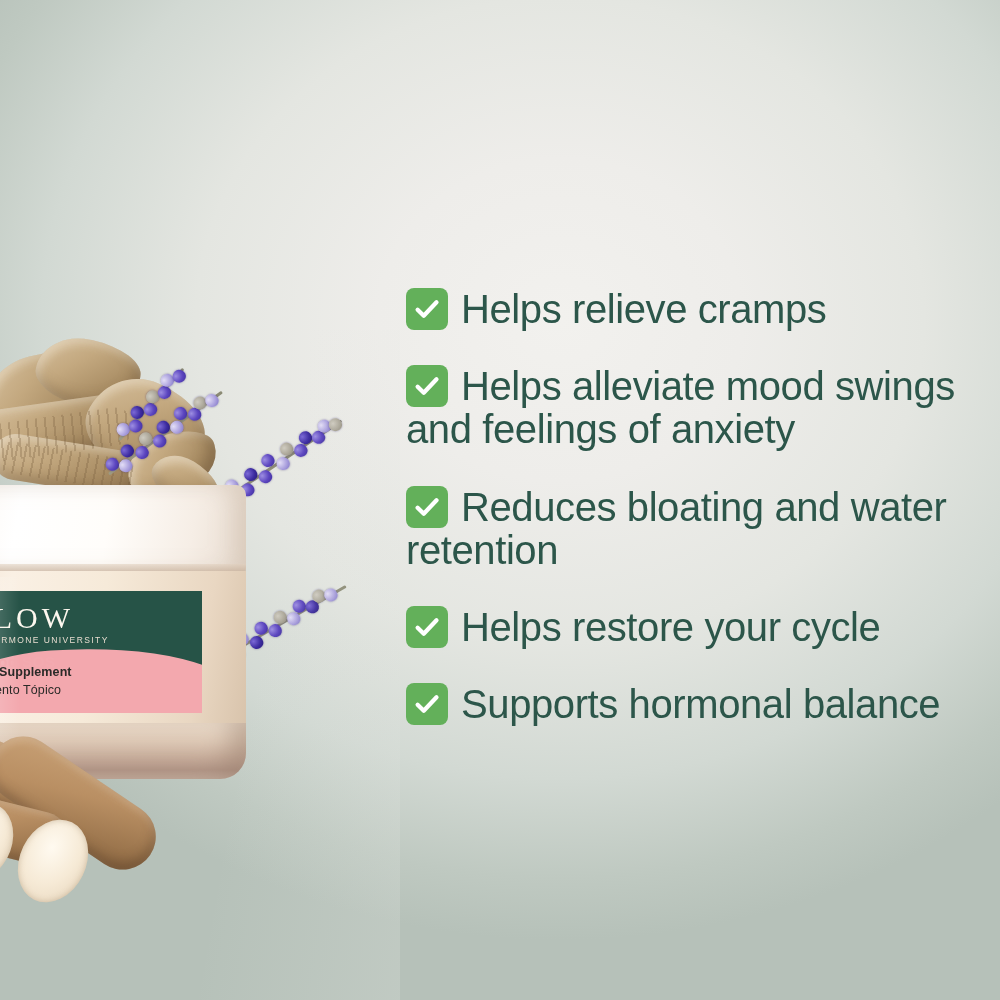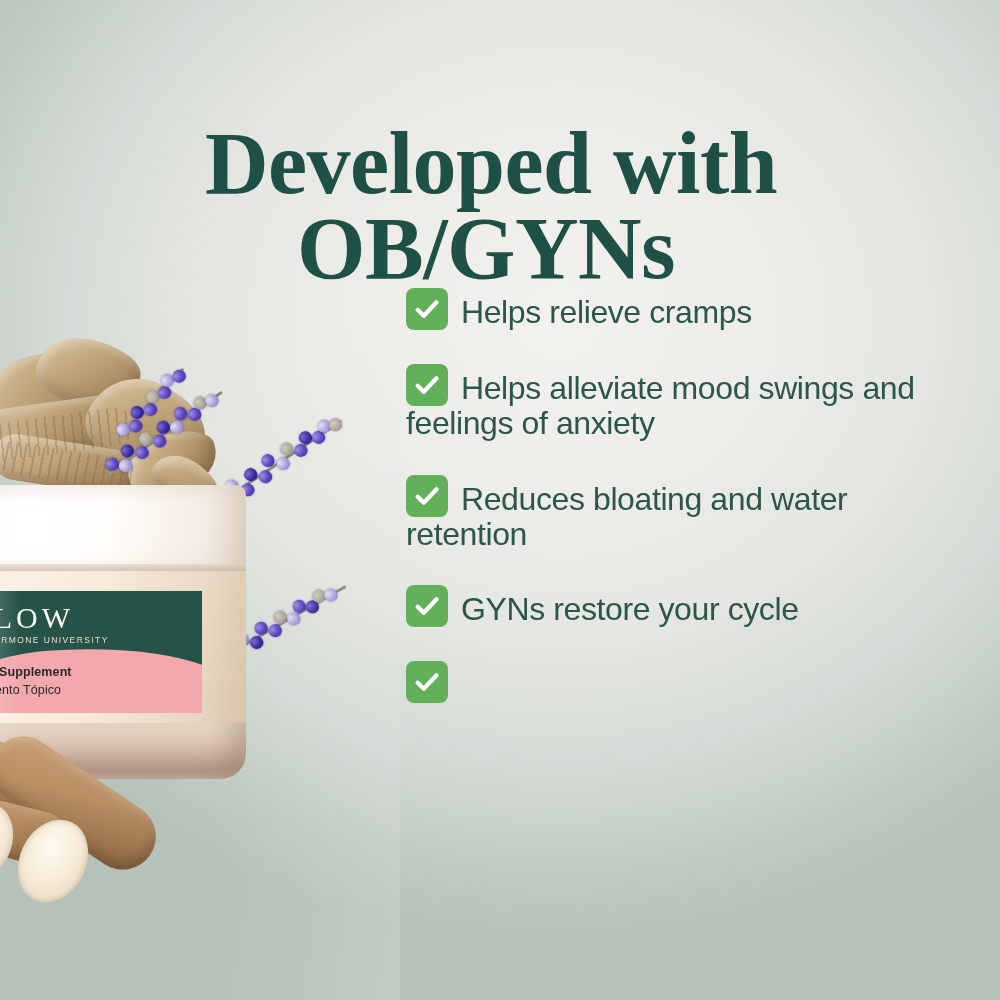--- a/index.html
+++ b/index.html
@@ -47,21 +47,21 @@
   .benefits {
     position: absolute;
     left: 406px;
     top: 288px;
     width: 570px;
   }
   .benefit {
     position: relative;
     margin-bottom: 34px;
     color: #2c564a;
-    font-size: 32px;
+    font-size: 40px;
     line-height: 1.08;
     letter-spacing: -0.4px;
     font-weight: 400;
   }
   .benefit:last-child { margin-bottom: 0; }
 
   .check-box {
     display: inline-block;
     vertical-align: -7px;
     width: 42px;
@@ -401,36 +401,32 @@
       <div class="root" style="left:-20px; top:440px; width:186px; height:66px; transform:rotate(34deg);"></div>
       <div class="root" style="left:-80px; top:470px; width:150px; height:54px; transform:rotate(14deg);"></div>
       <div class="root-cut" style="left:-48px; top:472px; width:60px; height:78px; transform:rotate(20deg);"></div>
       <div class="root-cut" style="left:20px; top:488px; width:66px; height:86px; transform:rotate(26deg);"></div>
 
     </div>
 
     <div class="photo-haze"></div>
   </div>
 
-  <h1 class="headline" style="color: rgb(31, 80, 69);">
-    <span class="l1">Developed with</span>
-    <span class="l2">OB/GYNs</span>
-  </h1>
 
   <ul class="benefits" id="benefits-list" style="list-style:none; margin:0; padding:0;">
       <li class="benefit" style="color: rgb(44, 86, 74);"><span class="check-box" style="background: rgb(99, 176, 90);"><svg viewBox="0 0 24 24" aria-hidden="true">
             <path d="M4.5 12.6 L9.4 17.4 L19.6 6.6" fill="none" stroke="#ffffff" stroke-width="3.4" stroke-linecap="round" stroke-linejoin="round"></path>
           </svg></span><span class="benefit-text">Helps relieve cramps</span></li>
       <li class="benefit" style="color: rgb(44, 86, 74);"><span class="check-box" style="background: rgb(99, 176, 90);"><svg viewBox="0 0 24 24" aria-hidden="true">
             <path d="M4.5 12.6 L9.4 17.4 L19.6 6.6" fill="none" stroke="#ffffff" stroke-width="3.4" stroke-linecap="round" stroke-linejoin="round"></path>
           </svg></span><span class="benefit-text">Helps alleviate mood swings and feelings of anxiety</span></li>
       <li class="benefit" style="color: rgb(44, 86, 74);"><span class="check-box" style="background: rgb(99, 176, 90);"><svg viewBox="0 0 24 24" aria-hidden="true">
             <path d="M4.5 12.6 L9.4 17.4 L19.6 6.6" fill="none" stroke="#ffffff" stroke-width="3.4" stroke-linecap="round" stroke-linejoin="round"></path>
           </svg></span><span class="benefit-text">Reduces bloating and water retention</span></li>
       <li class="benefit" style="color: rgb(44, 86, 74);"><span class="check-box" style="background: rgb(99, 176, 90);"><svg viewBox="0 0 24 24" aria-hidden="true">
             <path d="M4.5 12.6 L9.4 17.4 L19.6 6.6" fill="none" stroke="#ffffff" stroke-width="3.4" stroke-linecap="round" stroke-linejoin="round"></path>
-          </svg></span><span class="benefit-text">GYNs restore your cycle</span></li>
+          </svg></span><span class="benefit-text">Helps restore your cycle</span></li>
       <li class="benefit" style="color: rgb(44, 86, 74);"><span class="check-box" style="background: rgb(99, 176, 90);"><svg viewBox="0 0 24 24" aria-hidden="true">
             <path d="M4.5 12.6 L9.4 17.4 L19.6 6.6" fill="none" stroke="#ffffff" stroke-width="3.4" stroke-linecap="round" stroke-linejoin="round"></path>
-          </svg></span></li>
+          </svg></span><span class="benefit-text">Supports hormonal balance</span></li>
     </ul>
 
 </div>
 
 </body></html>

